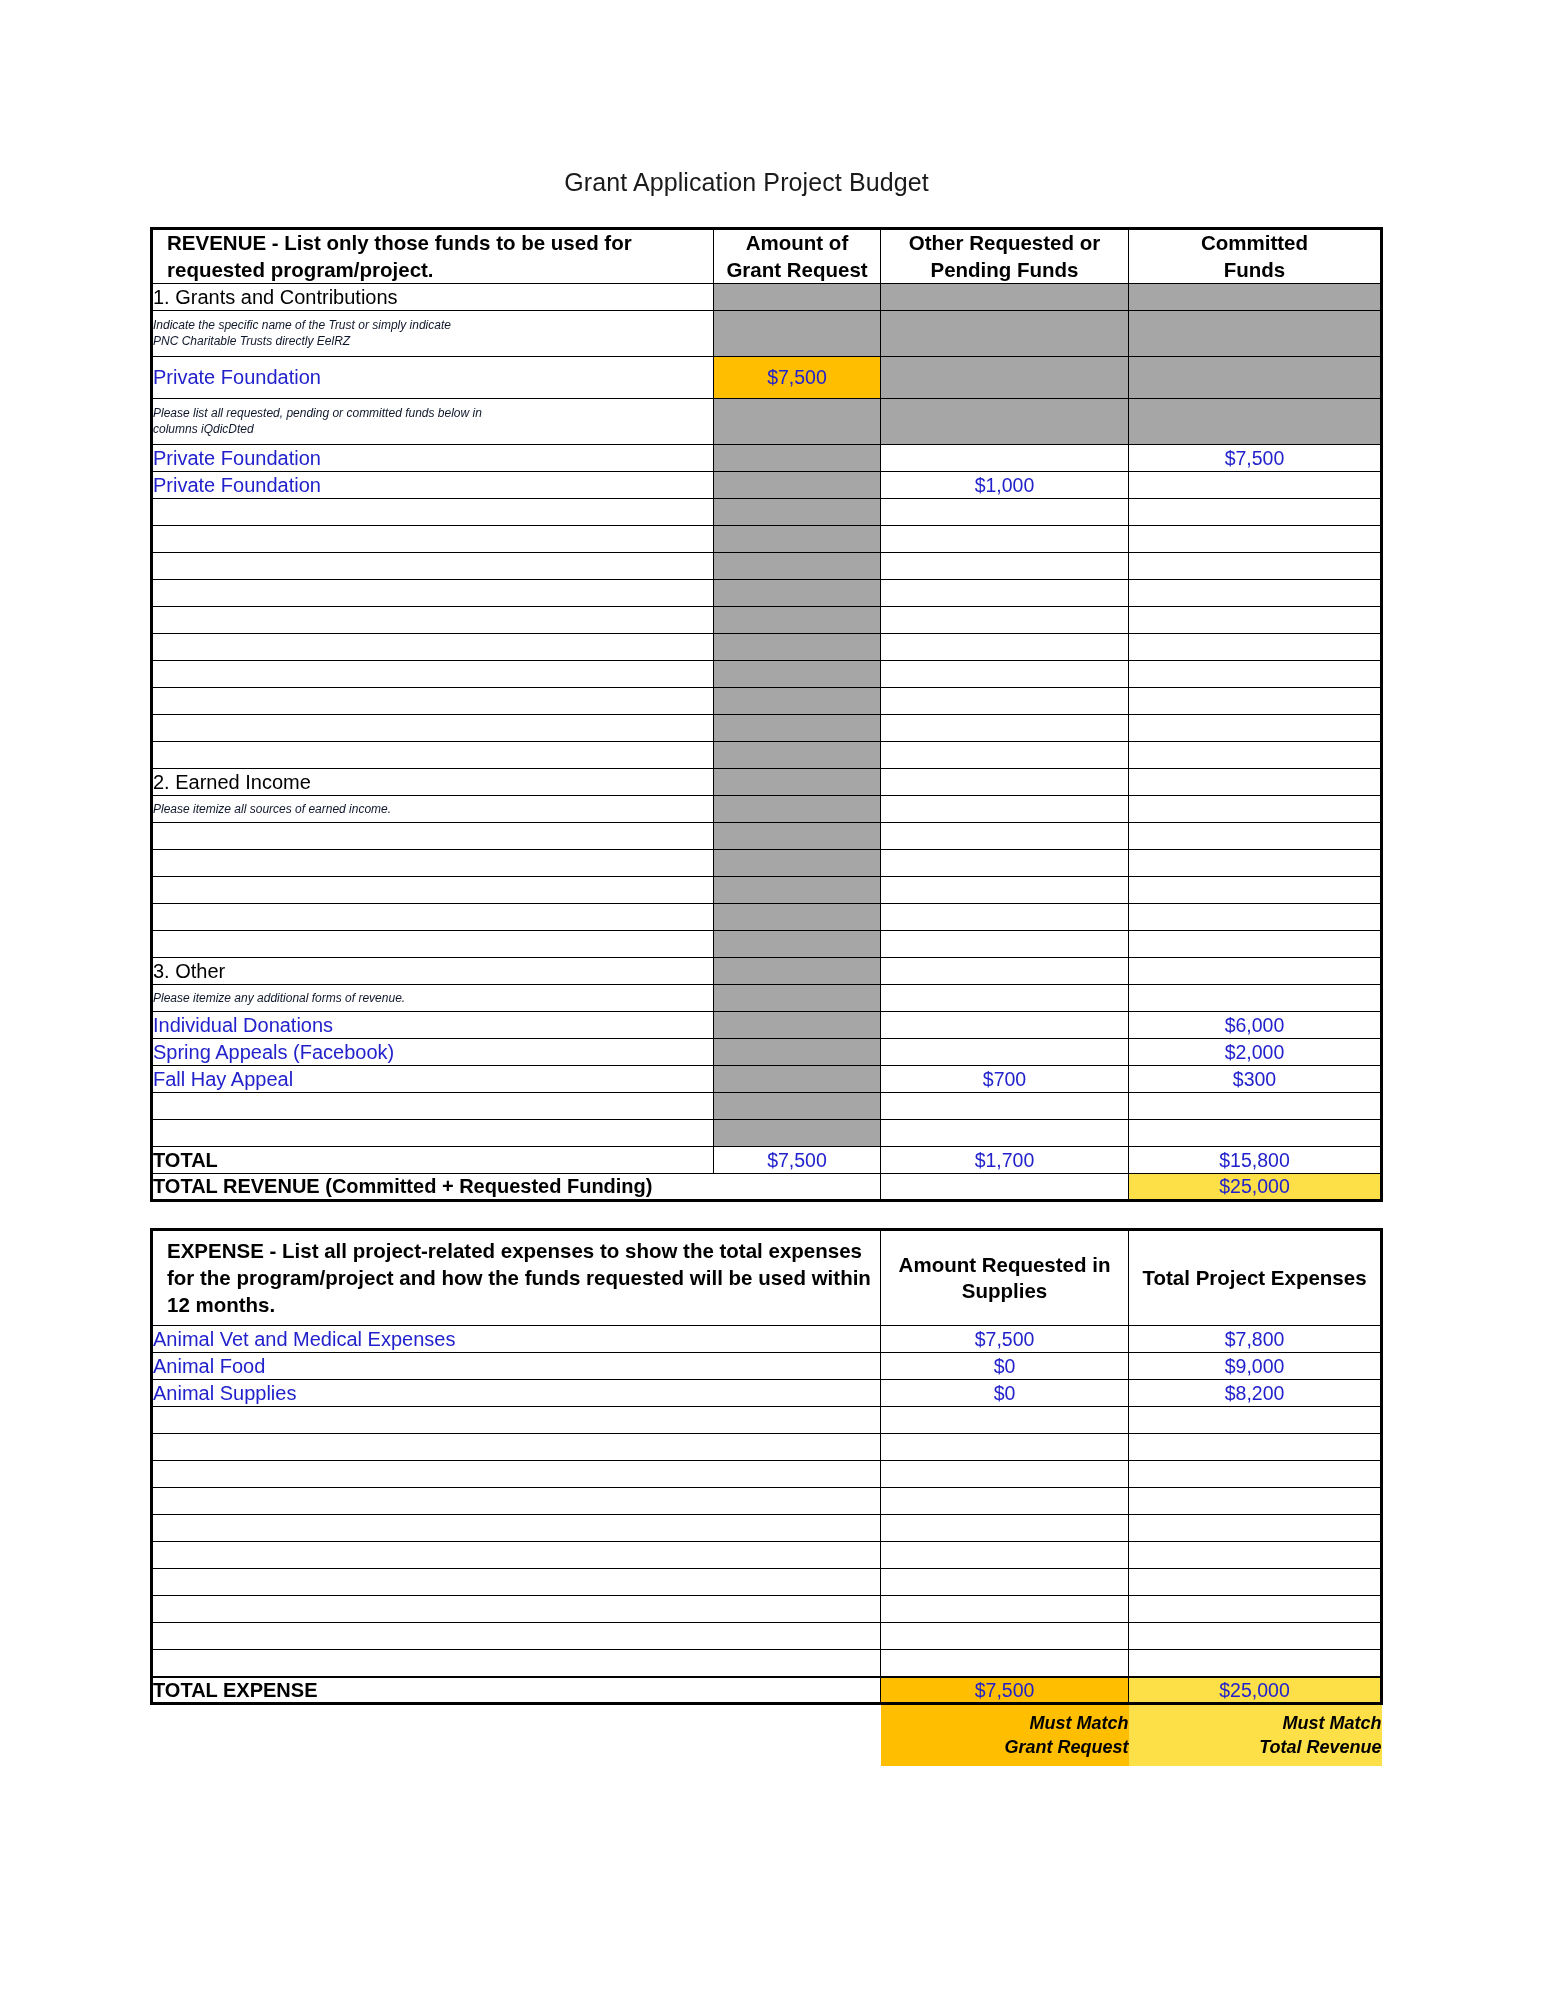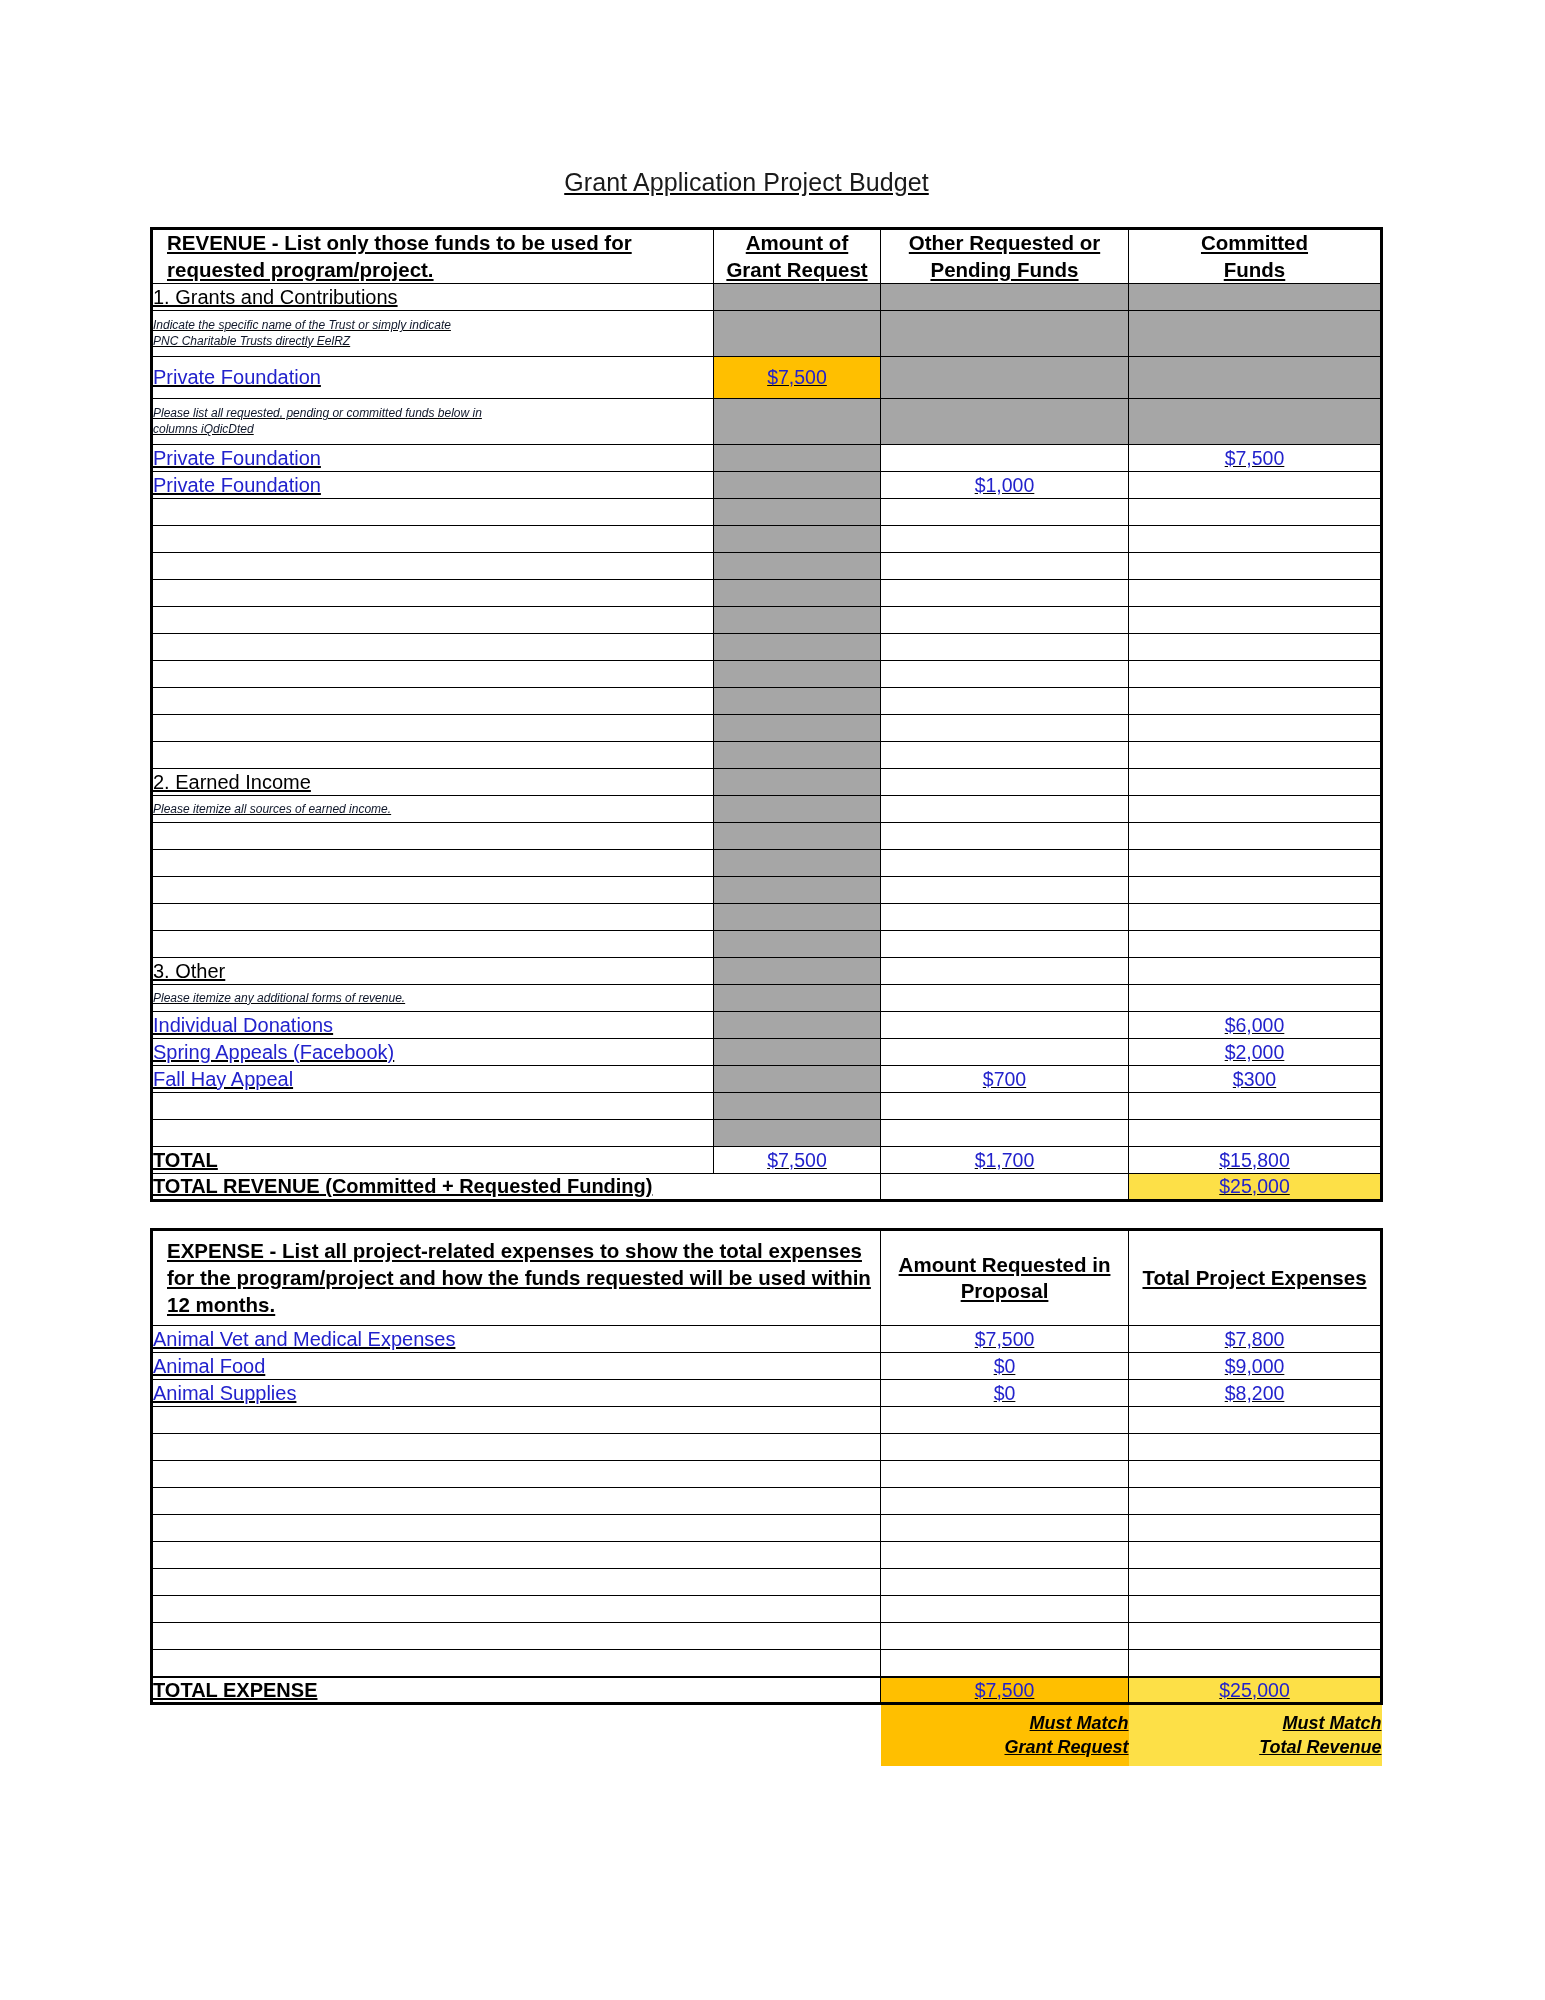--- a/index.html
+++ b/index.html
@@ -13,21 +13,20 @@
     font-family: "Liberation Sans", sans-serif;
     color: #000000;
     position: relative;
   }
   .page {
     width: 1463px;
     height: 2000px;
     box-sizing: border-box;
     padding: 0;
     position: relative;
-    text-decoration: underline;
   }
   .title {
     text-align: center;
     font-size: 25px;
     font-weight: normal;
     color: #1a1a1a;
     padding-top: 168px;
     padding-left: 30px;
     letter-spacing: 0.1px;
   }
@@ -368,21 +367,21 @@
         <col class="c-desc">
           <col class="c-amt">
           <col class="c-pend">
           <col class="c-comm">
       </colgroup>
       <tbody>
         <tr>
           <td class="hdr left outer-l outer-t" colspan="2" style="height:96px">EXPENSE - List all project-related expenses to show the total expenses for the program/project and how the funds requested will be used within 12 months.</td>
           <td class="hdr outer-t">
             <div>Amount Requested in</div>
-            <div>Proposal</div>
+            <div>Supplies</div>
           </td>
           <td class="hdr outer-t outer-r">Total Project Expenses</td>
         </tr>
 
         <tr>
           <td class="item outer-l" colspan="2">Animal Vet and Medical Expenses</td>
           <td class="num">$7,500</td>
           <td class="num outer-r">$7,800</td>
         </tr>
         <tr>

